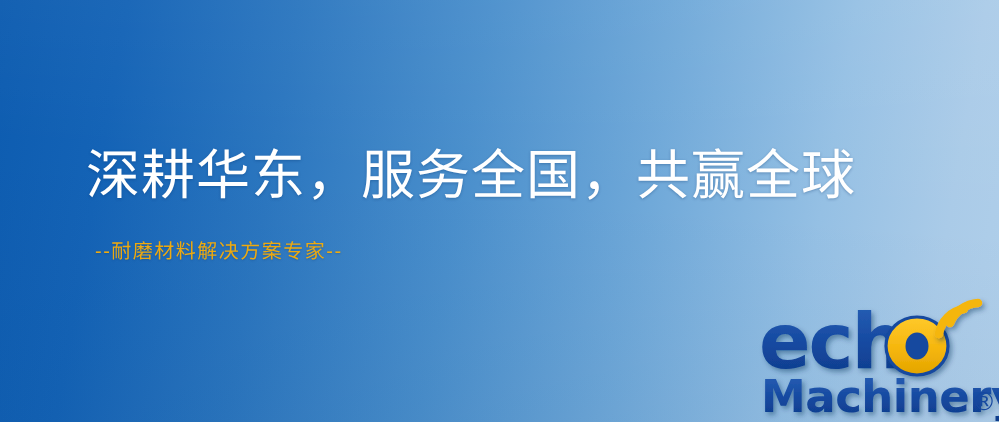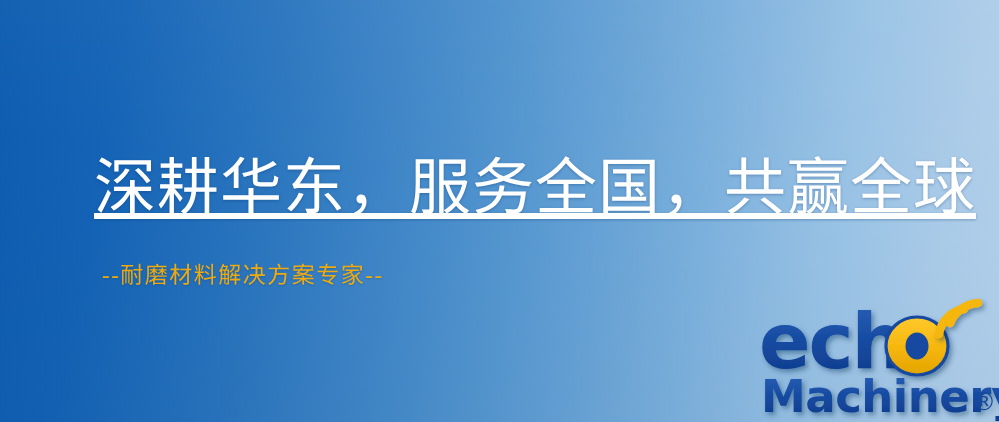--- a/index.html
+++ b/index.html
@@ -39,37 +39,36 @@
 
   
   .copy-block {
     position: absolute;
     left: 86px;
     top: 148px;
     z-index: 3;
   }
 
   .headline {
-    margin: 8px;
+    margin: 0;
     font-family: "DejaVu Serif", "Liberation Serif", serif;
-    font-size: 62px;
+    font-size: 54px;
     line-height: 1.04;
     font-weight: 400;
     color: #ffffff;
     letter-spacing: 1px;
     white-space: nowrap;
     text-shadow: 0 1px 3px rgba(0, 48, 104, 0.32);
-    text-decoration: underline;
   }
 
   .subtitle {
-    margin: 16px;
+    margin: 9px;
     padding-top: 26px;
-    font-family: Liberation Serif, serif;
-    font-size: 23px;
+    font-family: Liberation Sans, sans-serif;
+    font-size: 20px;
     line-height: 1.2;
     font-weight: 400;
     color: #eeaa0f;
     letter-spacing: 1.5px;
     white-space: nowrap;
     text-shadow: 0 1px 2px rgba(0, 48, 104, 0.25);
   }
 
   
   .logo {

